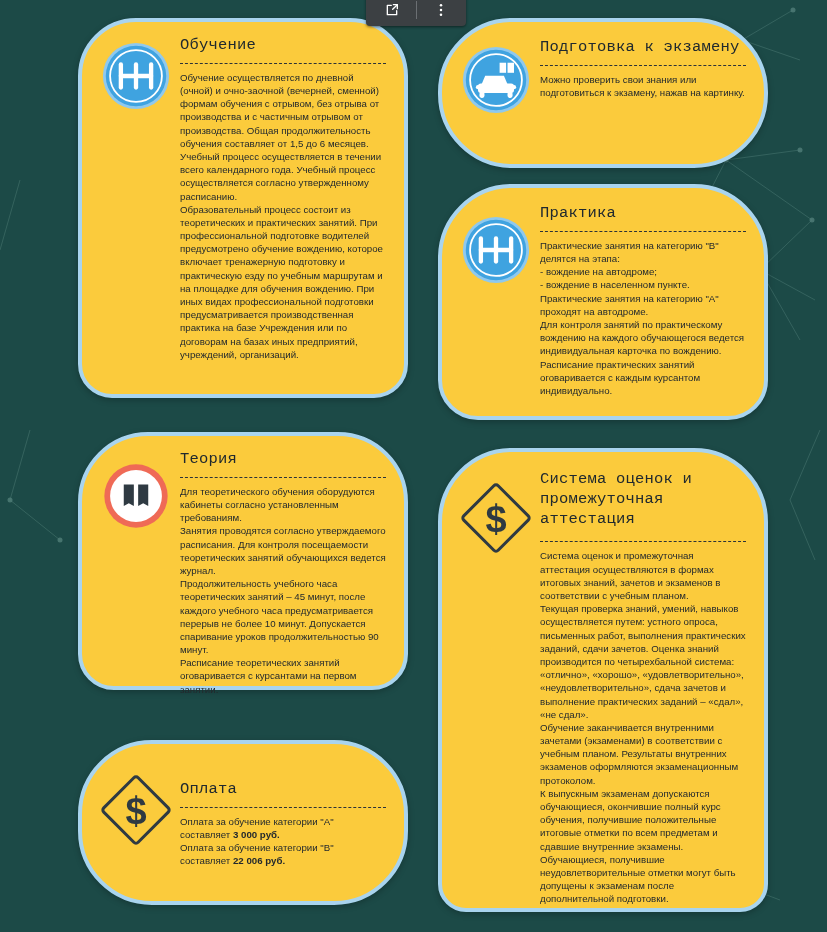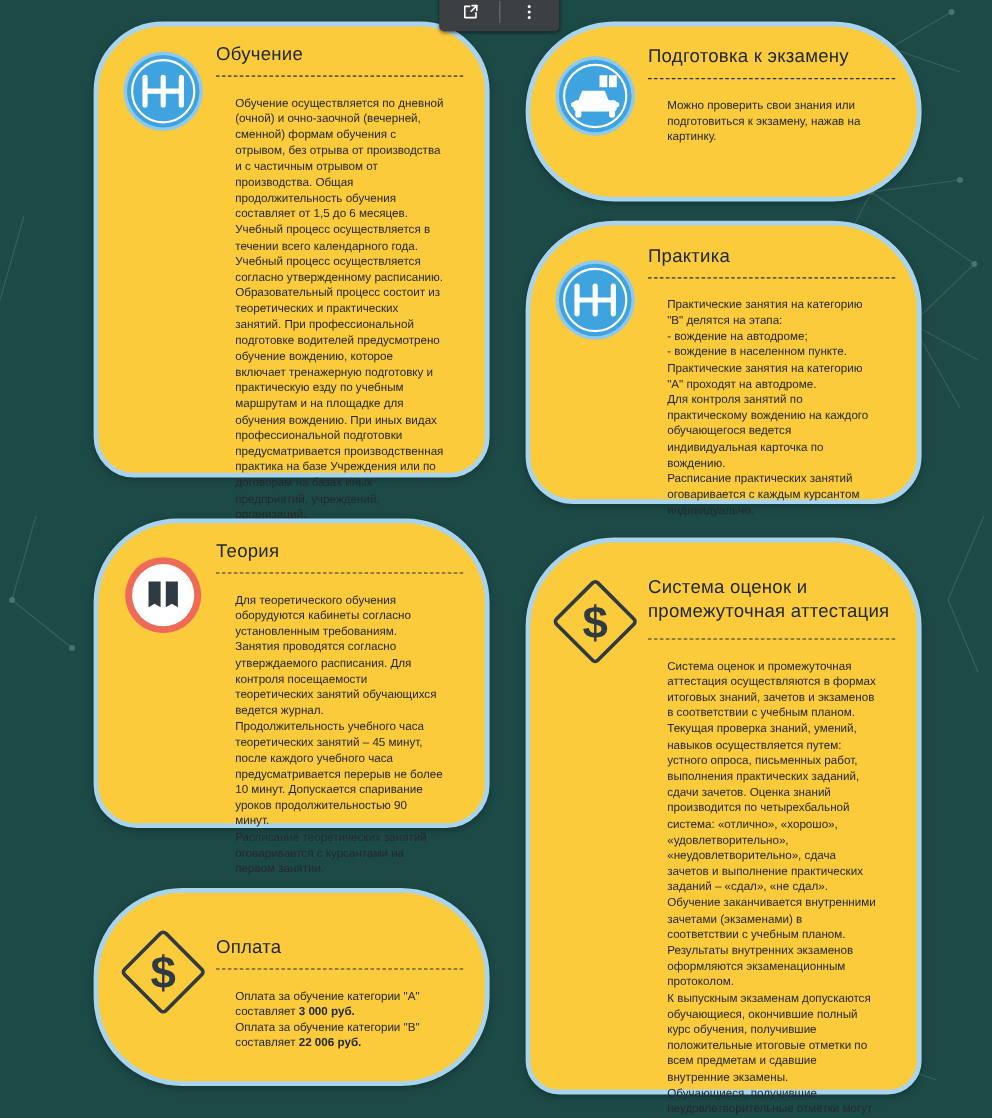--- a/index.html
+++ b/index.html
@@ -60,51 +60,52 @@
     min-width:0;
   }
   .card-title{
     font-size:15.5px;
     color:#20292e;
     font-weight:400;
     letter-spacing:.2px;
     line-height:1.28;
     margin:0 0 7px 0;
     white-space:pre-line;
+    font-family:Liberation Mono, monospace;
   }
   .divider{
     border:0;border-top:1.5px dashed #2b3338;
     margin:0 0 7px 0;
     height:0;
   }
   .card-body{
     font-size:9.7px;
     line-height:1.36;
     color:#23292d;
     white-space:pre-line;
-    margin:16px;
+    margin:0;
   }
   .card-body b{font-weight:bold;}
 
   
   #card-obuchenie{left:78px;top:18px;width:330px;height:380px;border-radius:58px 58px 34px 34px;}
   #card-exam{left:438px;top:18px;width:330px;height:150px;border-radius:74px;}
   #card-practice{left:438px;top:184px;width:330px;height:236px;border-radius:74px 74px 40px 40px;}
   #card-theory{left:78px;top:432px;width:330px;height:258px;border-radius:70px 70px 36px 36px;}
   #card-payment{left:78px;top:740px;width:330px;height:165px;border-radius:74px;}
   #card-grades{left:438px;top:448px;width:330px;height:464px;border-radius:74px 74px 28px 28px;}
 
   #card-exam .text-col,#card-practice .text-col{padding-top:16px;}
   #card-exam .icon-col{padding-top:22px;}
   #card-practice .icon-col{padding-top:26px;}
   #card-theory .icon-col{padding-top:24px;}
   #card-payment .icon-col{padding-top:28px;}
   #card-grades .icon-col{padding-top:28px;}
   #card-payment .text-col{padding-top:36px;}
-  #card-grades .text-col{padding-top:28px;}
+  #card-grades .text-col{padding-top:18px;}
   #card-grades .card-title{margin-bottom:12px;}
 
   .badge{width:72px;height:72px;display:block;}
   #card-payment .badge,#card-grades .badge{width:76px;height:76px;}
 </style>
 </head>
 <body>
 
 <svg id="bg-net" viewBox="0 0 827 932" preserveAspectRatio="none">
   <g stroke="#3d6b66" stroke-width="1" fill="none" opacity="0.75">

